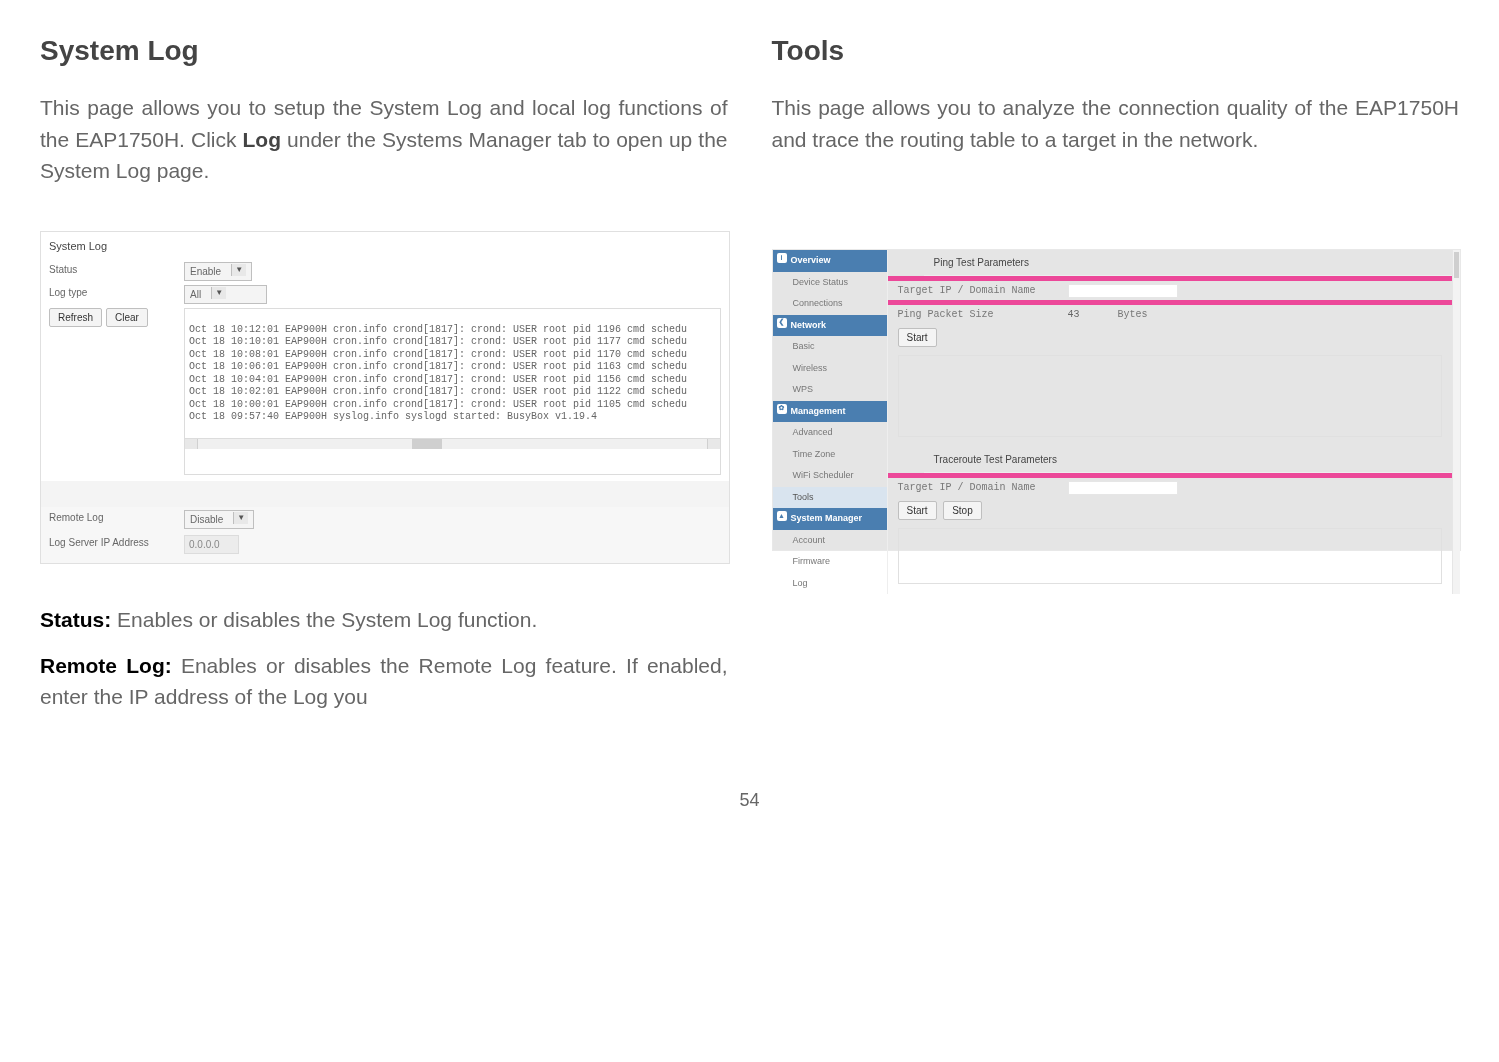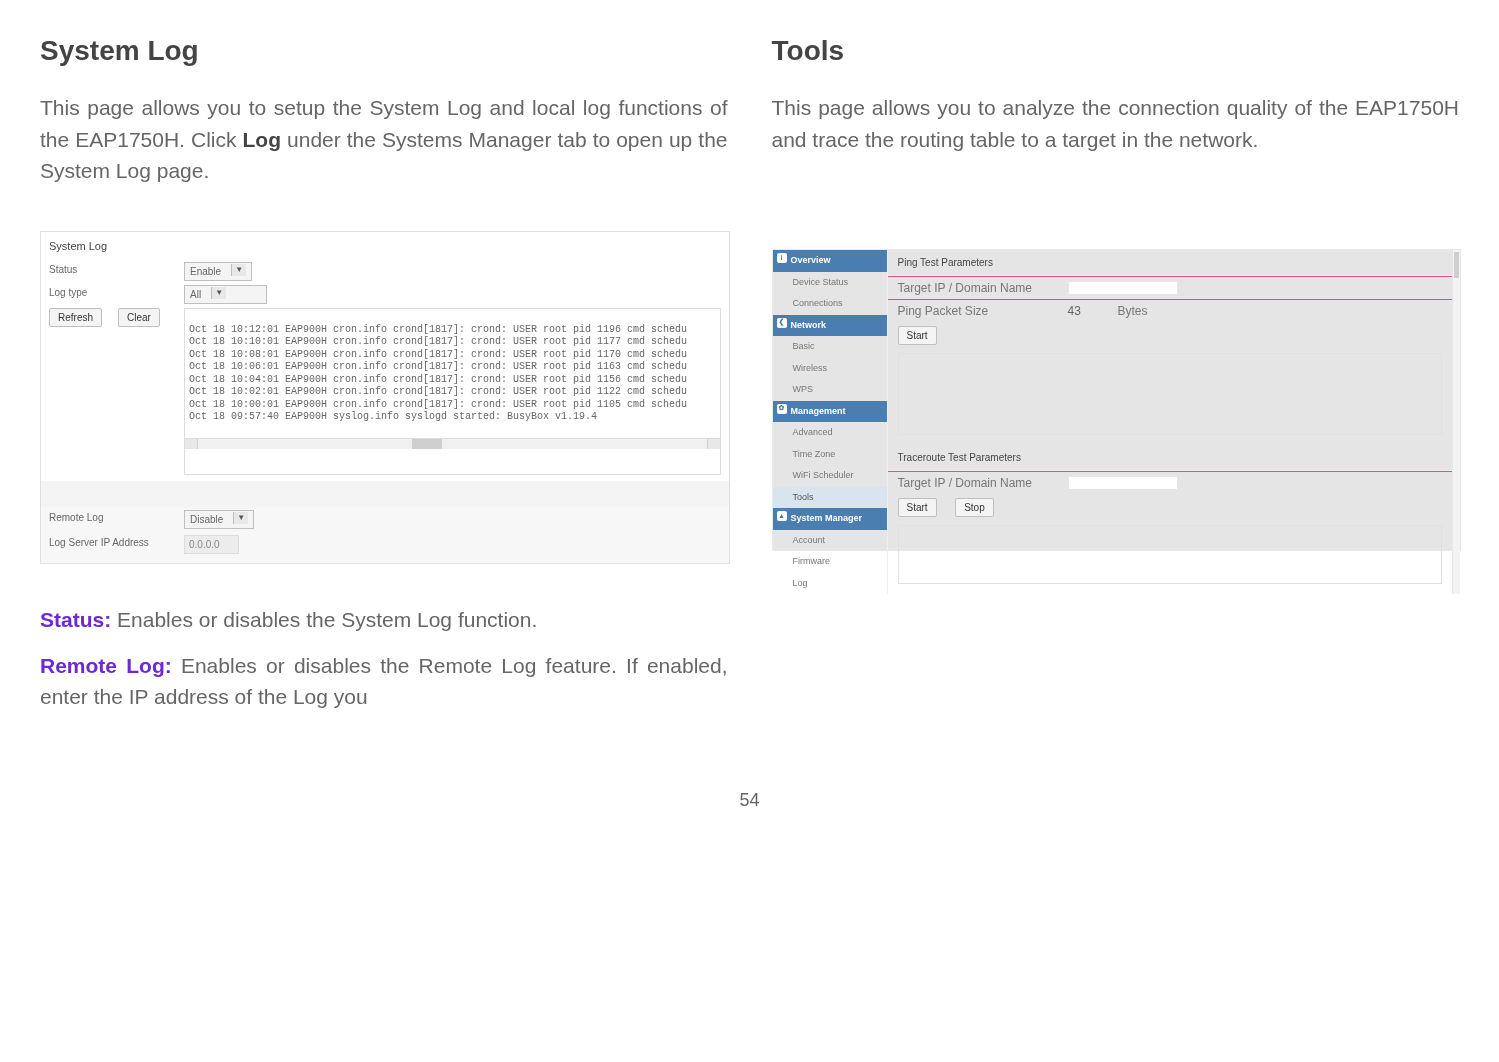--- a/index.html
+++ b/index.html
@@ -27,21 +27,21 @@
       margin: 0 0 44px 0;
       color: #666;
     }
     p.def {
       text-align: justify;
       margin: 14px 0;
       color: #666;
     }
     p.def .term {
       font-weight: 700;
-      color: #6d28d9;
+      color: #000000;
     }
     p.intro .bold {
       font-weight: 700;
       color: #444;
     }
     .page-num {
       text-align: center;
       font-size: 18px;
       color: #666;
       margin-top: 60px;
@@ -85,21 +85,21 @@
       color: #555;
     }
     .btn {
       display: inline-block;
       background: #f4f4f4;
       border: 1px solid #bfbfbf;
       border-radius: 2px;
       padding: 1px 8px;
       font-size: 10px;
       color: #333;
-      margin-right: 16px;
+      margin-right: 4px;
     }
     .syslog-row2 {
       display: grid;
       grid-template-columns: 135px 1fr;
       align-items: start;
       padding: 2px 8px 0 8px;
     }
     .log-area {
       font-family: Liberation Mono, monospace;
       font-size: 10px;
@@ -180,29 +180,31 @@
     .sb-item.active {
       background: #d9e4ef;
       color: #555;
     }
     .tools-main { padding: 0; display:flex; flex-direction:column;}
     .tools-main .pane-title {
       padding: 5px 10px;
       font-size: 10px;
       color: #444;
       border-bottom: 1px solid #eee;
+      margin-left: 36px;
     }
     .tools-main .row {
       display: grid;
       grid-template-columns: 170px 50px 60px;
       padding: 2px 10px;
       align-items: center;
-      font-size: 12px;
+      font-size: 10px;
       color: #777;
-      border-top: 1px solid #ec4899;
+      border-top: 5px solid #ec4899;
+      font-family: Liberation Mono, monospace;
     }
     .tools-main .row .val { color:#666; }
     .tools-main .btnrow { padding: 4px 10px; }
     .output-box {
       border: 1px solid #e0e0e0;
       margin: 4px 10px 10px 10px;
       flex: 1;
       min-height: 80px;
     }
     .output-box.sm { min-height: 36px; }

